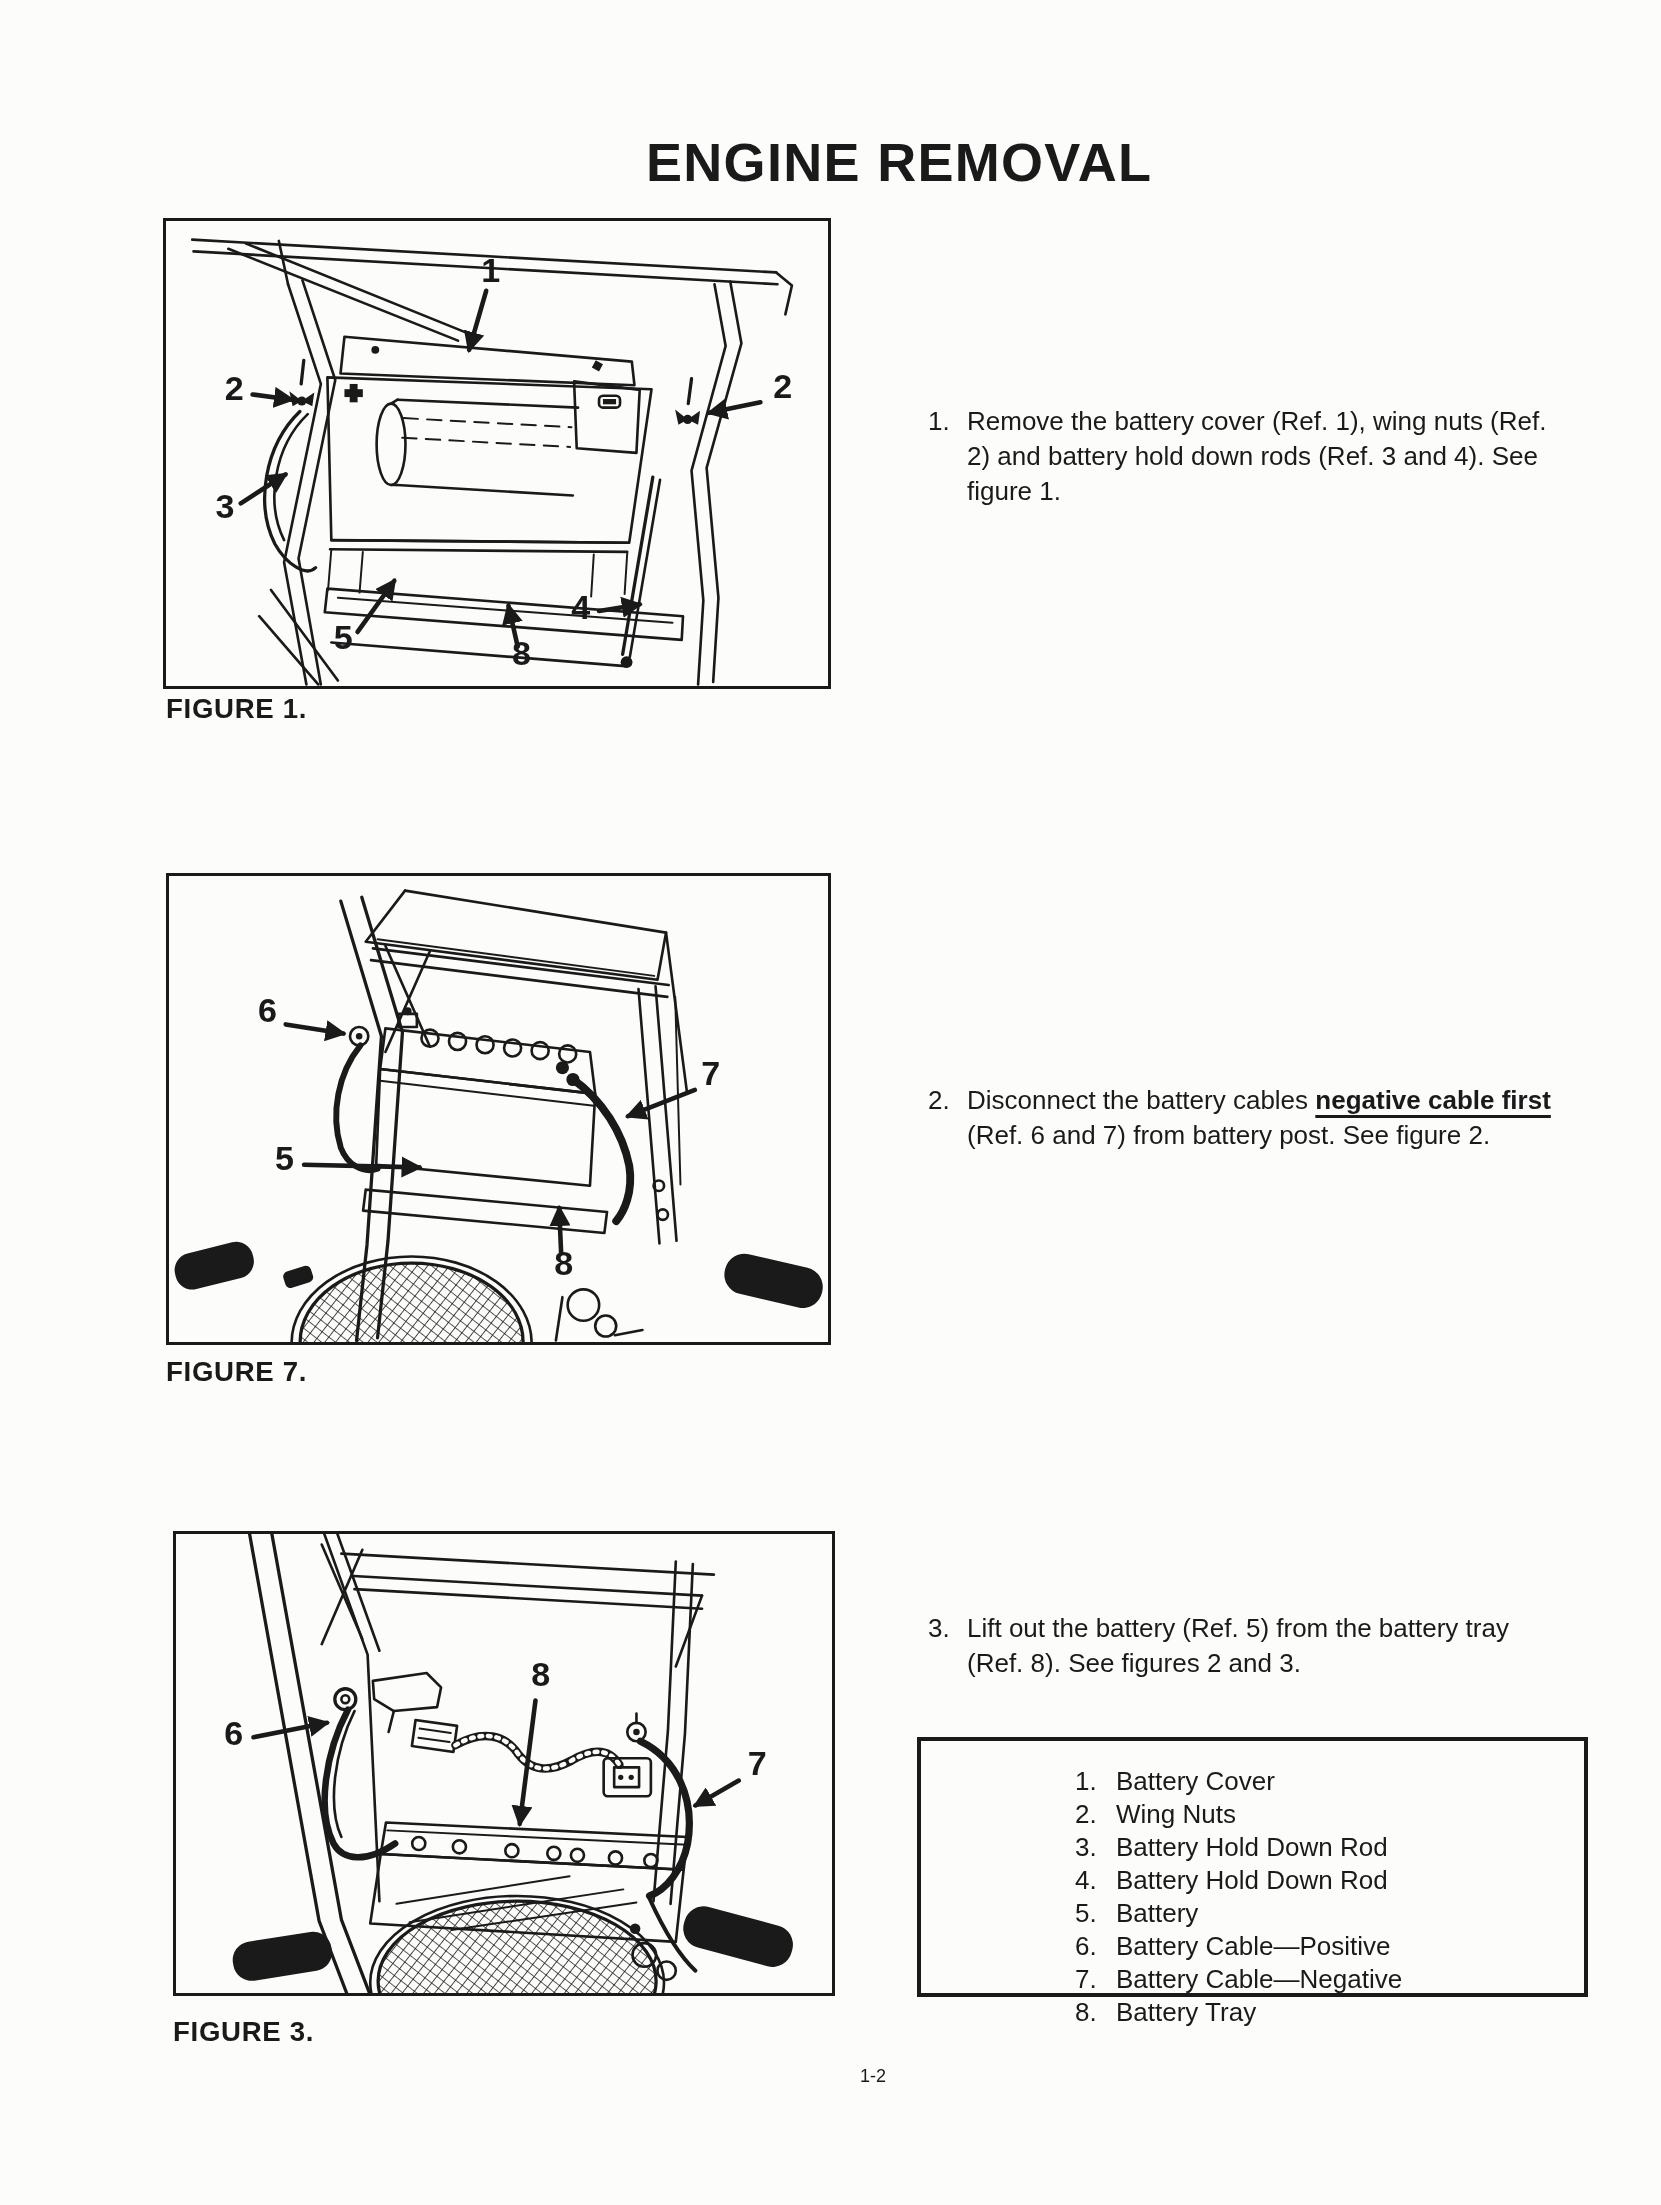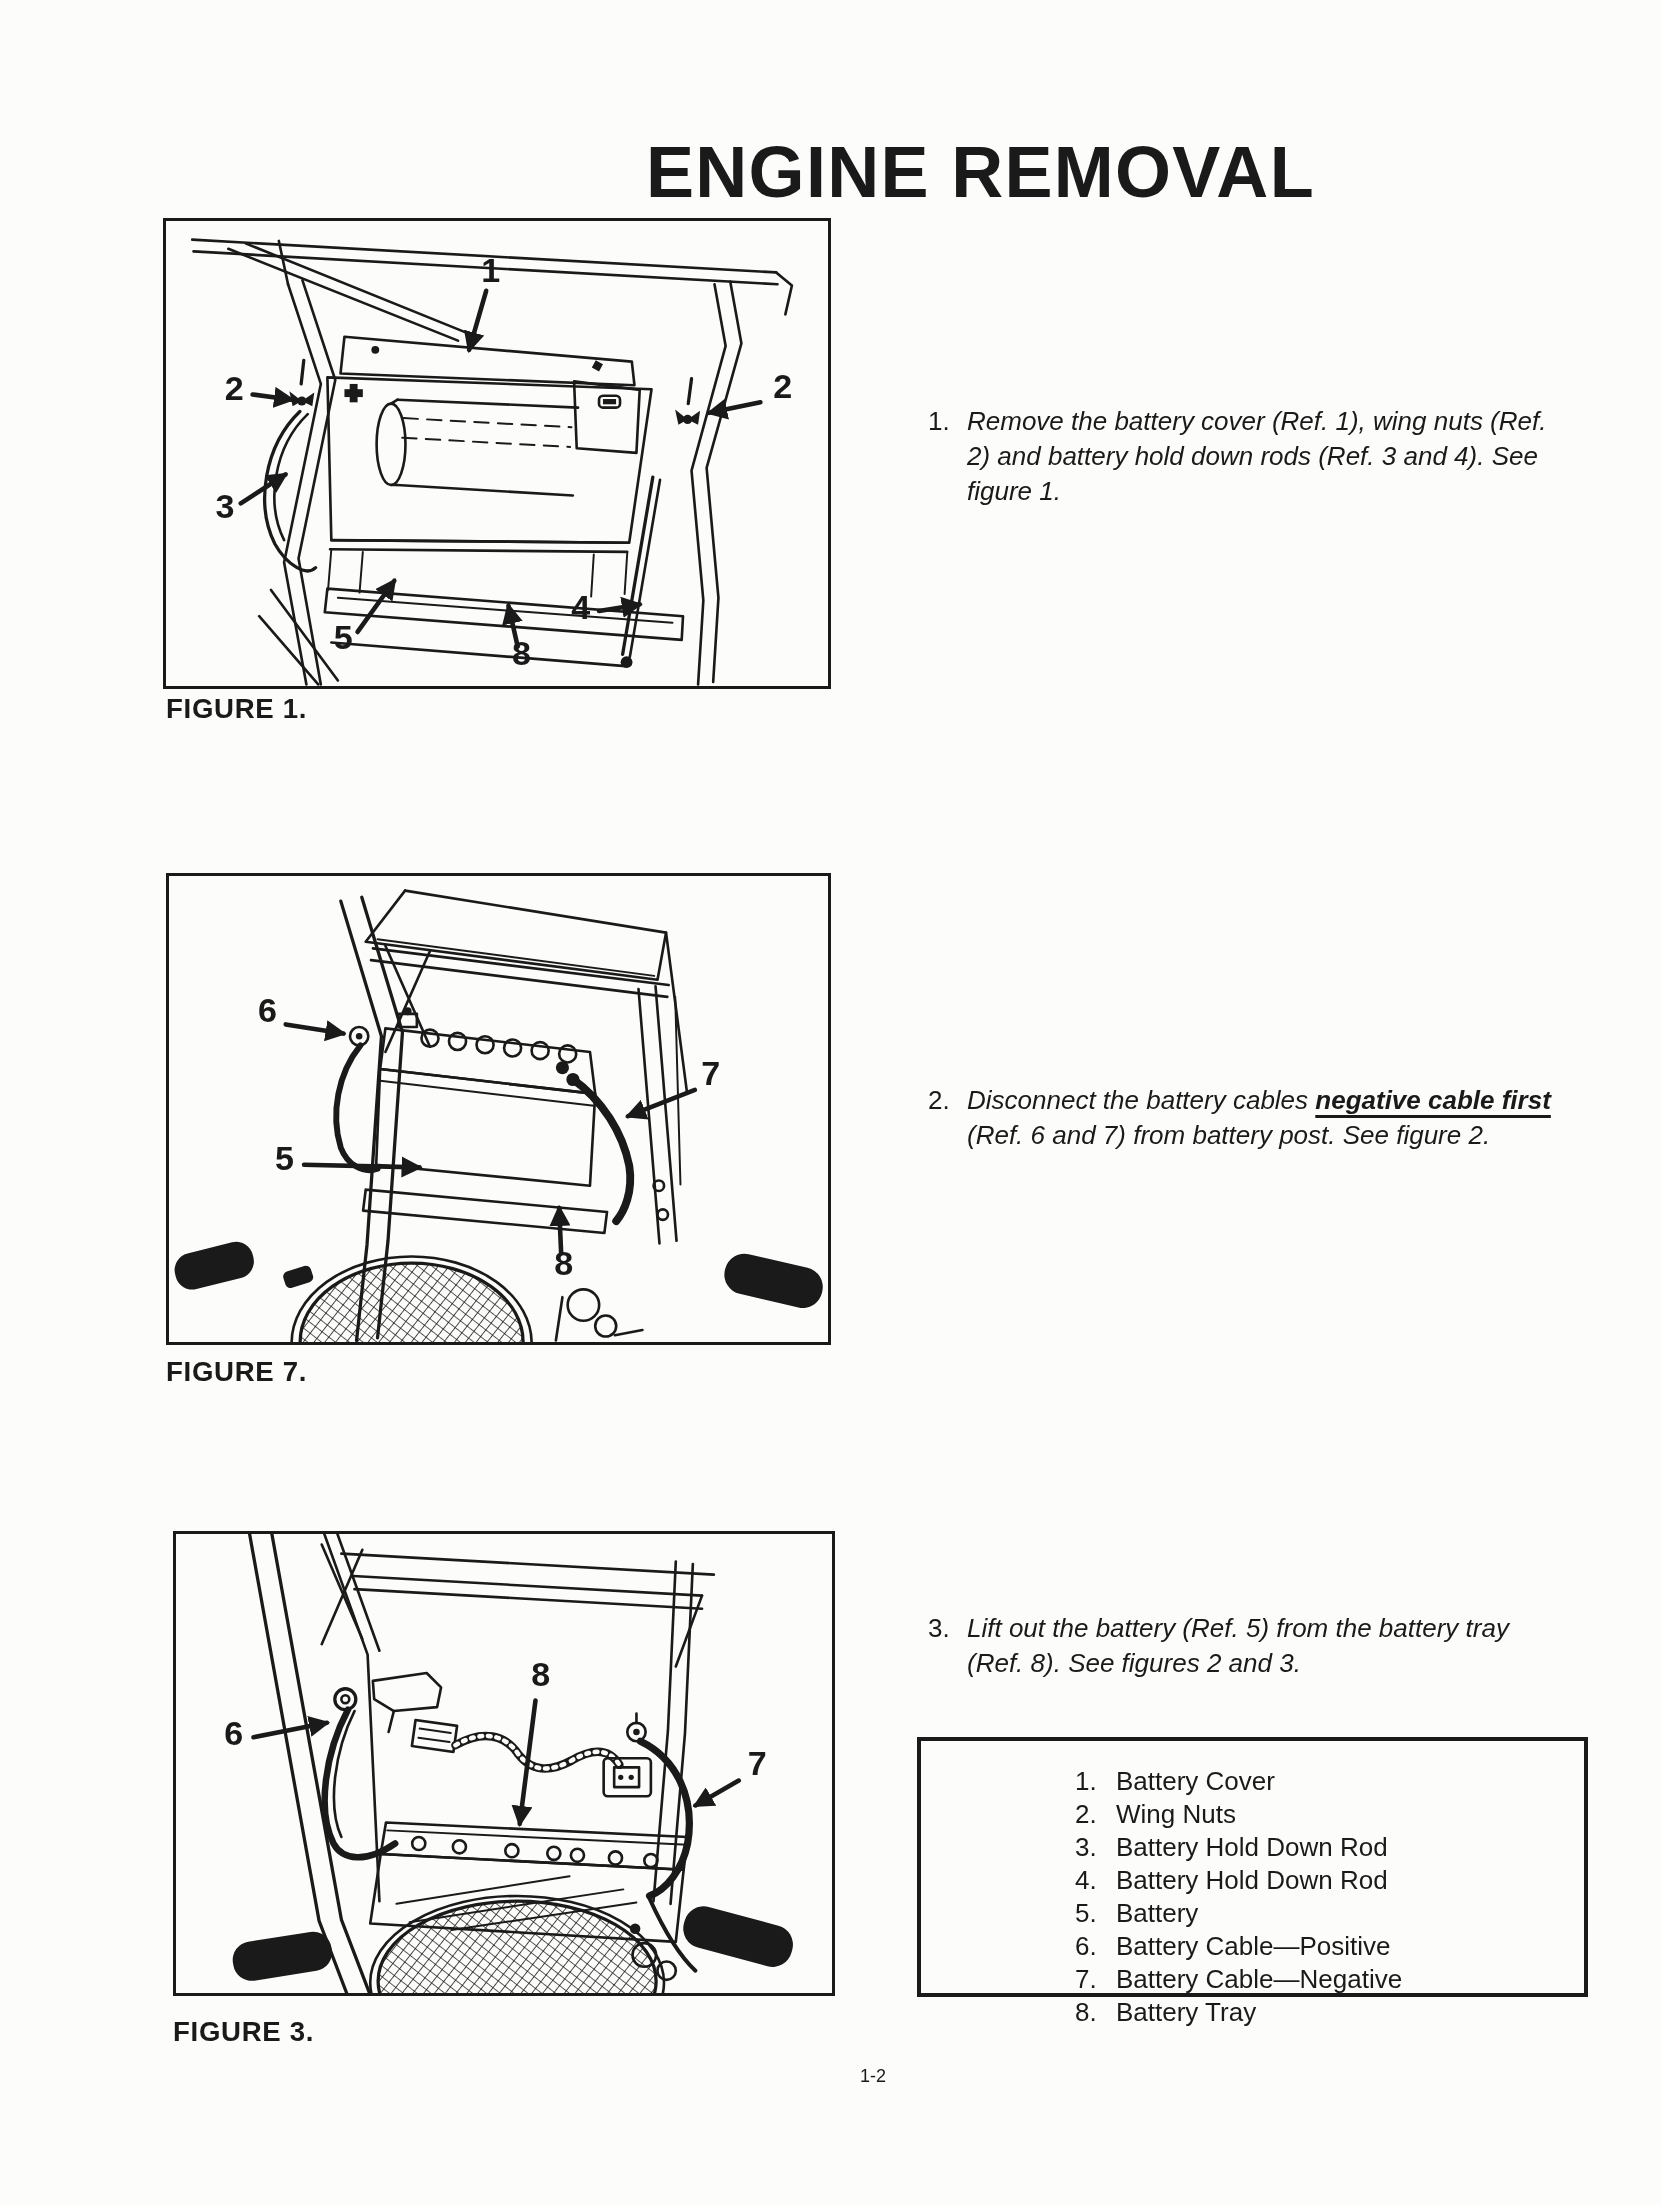--- a/index.html
+++ b/index.html
@@ -5,34 +5,34 @@
   :root { --ink:#1a1a1a; --paper:#fcfcfa; }
   html,body { margin:0; padding:0; background:#888; }
   .page {
     position:relative; width:1662px; height:2205px;
     background:var(--paper); color:var(--ink);
     font-family:"Liberation Sans", sans-serif;
     overflow:hidden;
   }
   .abs { position:absolute; }
   .page-title {
-    left:646px; top:131px; font-size:72px; font-weight:bold;
+    left:646px; top:131px; font-size:54px; font-weight:bold;
     letter-spacing:1.3px; white-space:nowrap;
   }
   .figure-box {
     border:3.9px solid var(--ink); background:var(--paper);
   }
   .figure-box svg { display:block; width:100%; height:100%; }
   .fig-caption {
     font-size:27.6px; font-weight:bold; letter-spacing:0.7px; white-space:nowrap;
   }
   .step { font-size:26px; line-height:35px; white-space:nowrap; }
   .step-num { position:absolute; left:0; top:0; }
   .step-body { display:block; margin-left:39px; }
-  .line { display:block;font-style:italic; }
+  .line { display:block; }
   .emph {
     font-weight:bold;
     text-decoration:underline;
     text-decoration-thickness:3.3px;
     text-underline-offset:5.9px;
   }
   .parts-box {
     left:917px; top:1737px; width:671px; height:260px;
     border:4.6px solid var(--ink); box-sizing:border-box;
     padding-top:23.6px;

